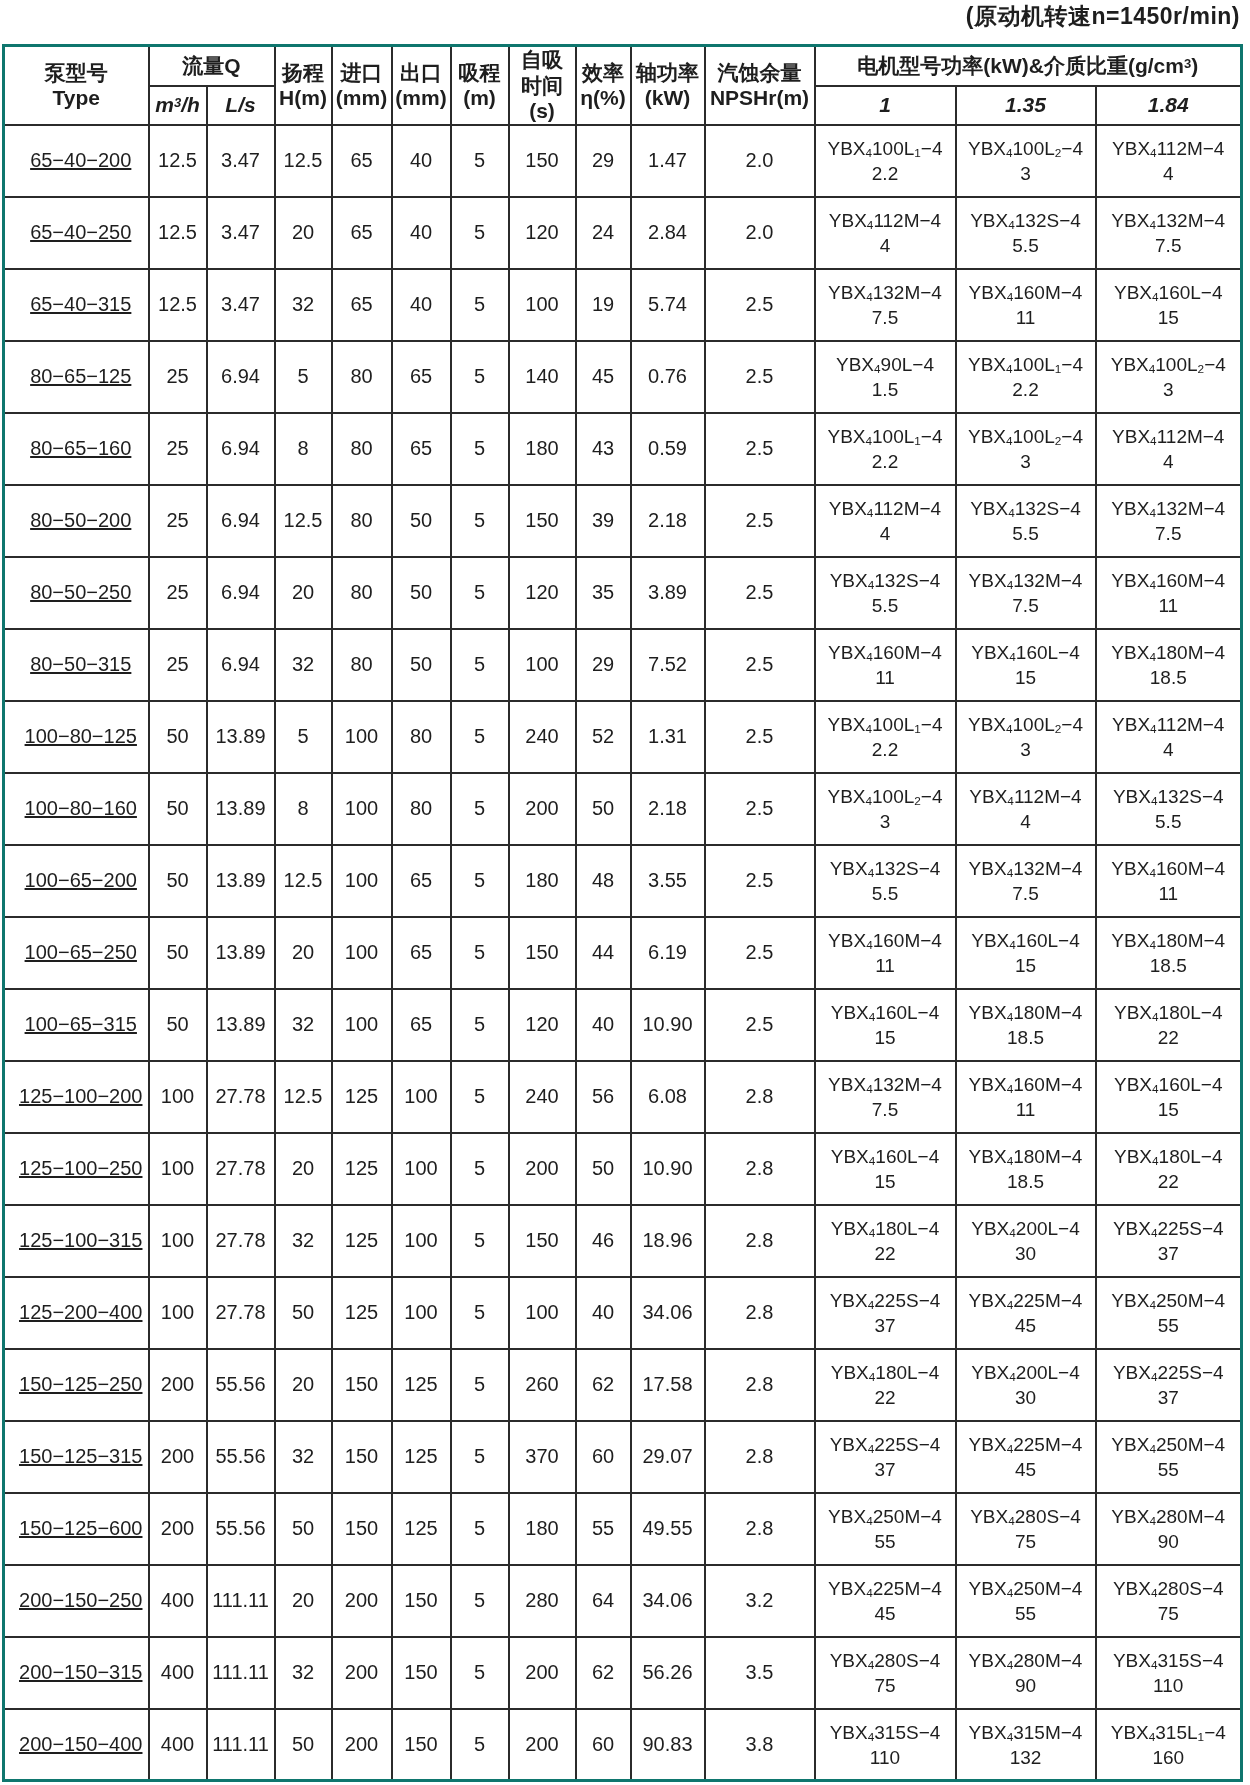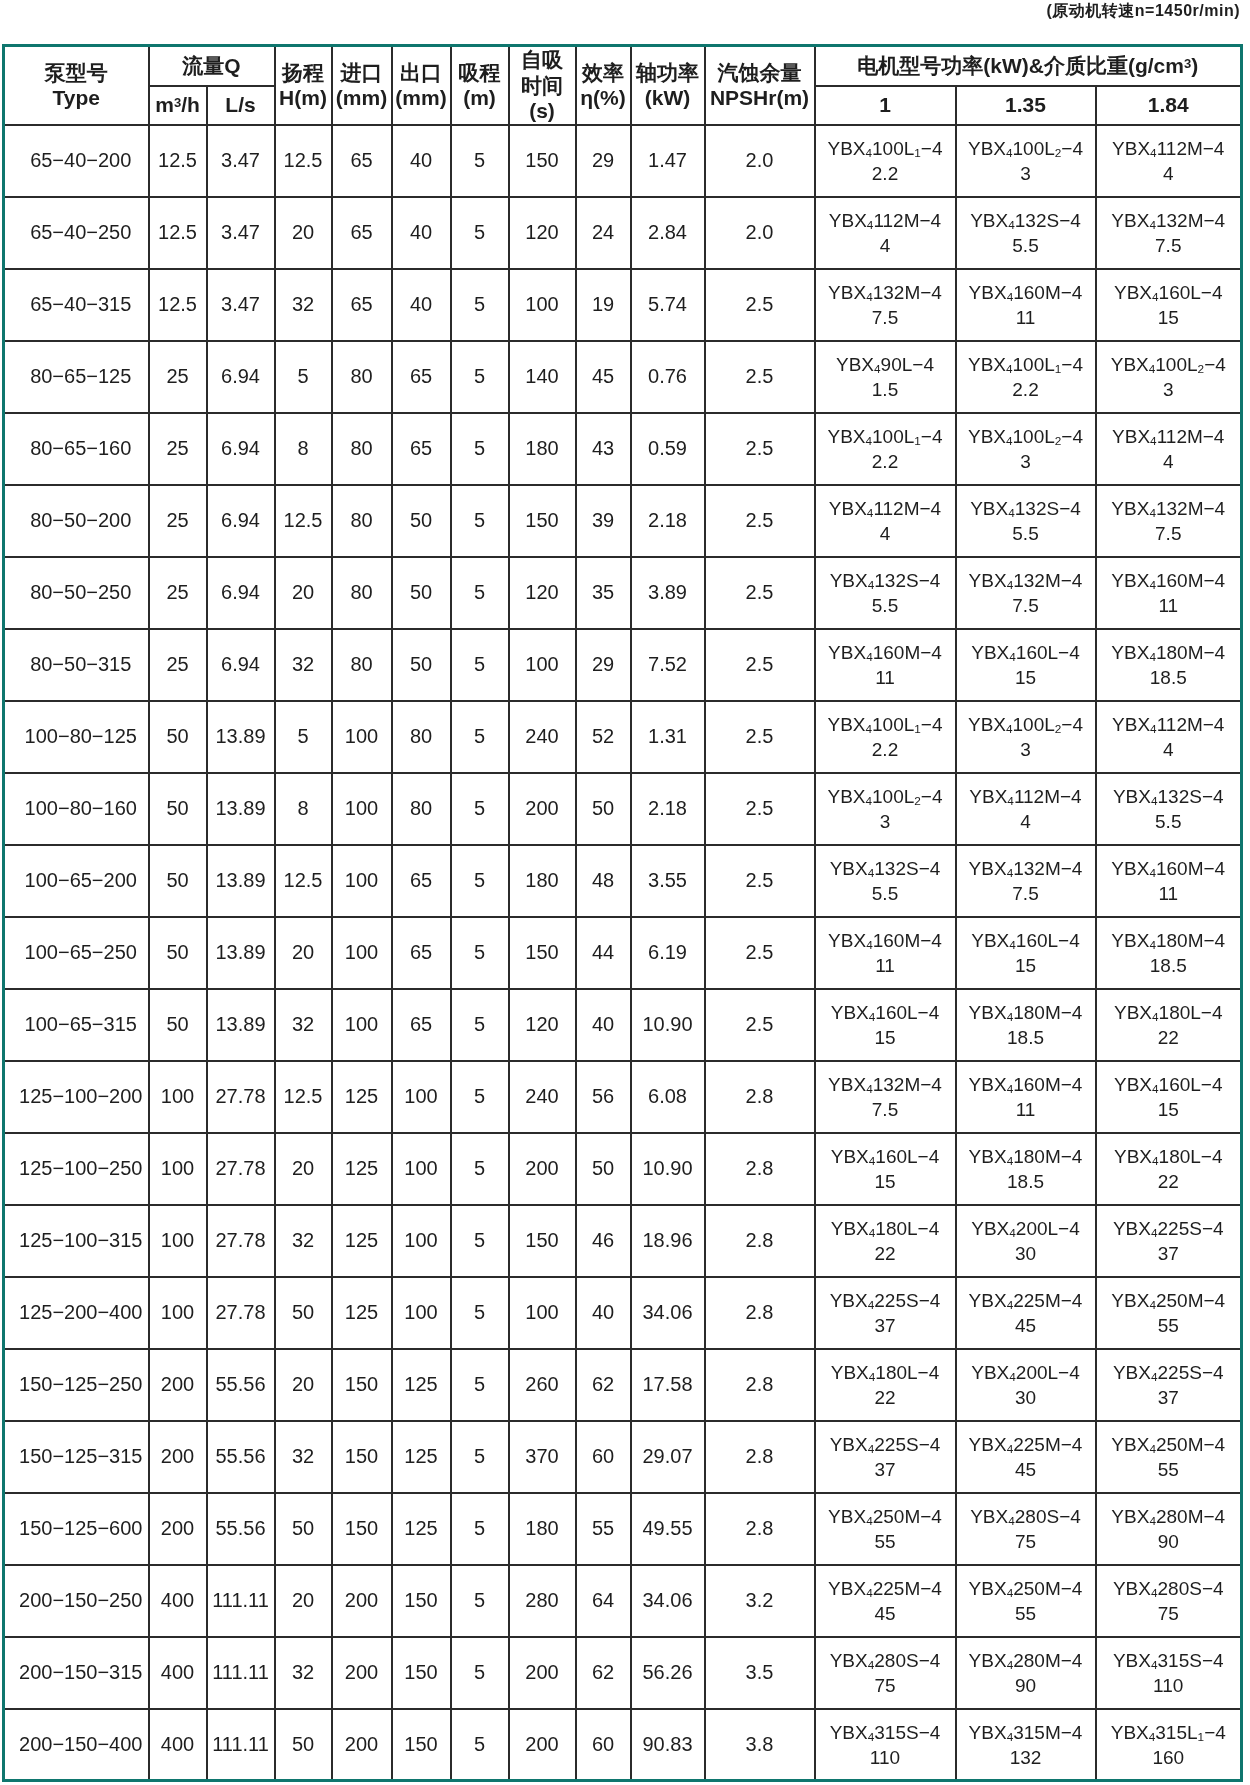--- a/index.html
+++ b/index.html
@@ -8,21 +8,21 @@
     width:1250px;
     height:1785px;
     background:#fff;
     font-family:"Liberation Sans","DejaVu Sans",sans-serif;
     color:#1e1e1e;
   }
   .speed-note{
     position:absolute;
     top:1px;
     right:10px;
-    font-size:16px;
+    font-size:23px;
     font-weight:600;
     letter-spacing:.5px;
     white-space:nowrap;
   }
   table.spec{
     position:absolute;
     left:2px;
     top:44px;
     width:1238px;
     border-collapse:collapse;
@@ -35,24 +35,24 @@
     vertical-align:middle;
     padding:0;
     overflow:hidden;
   }
   .spec thead th{
     font-weight:700;
     font-size:21px;
     line-height:1.22;
   }
   .spec thead tr.h1{height:39px;}
-  .spec thead tr.h2{height:38px;}
+  .spec thead tr.h2{height:38px;font-style:italic;}
   .spec tbody tr{height:72px;}
   .spec tbody td{font-size:20px;}
-  .type-cell{text-align:right;padding-left:9px !important;}
+  .type-cell{text-align:right;padding-left:9px !important;text-decoration:underline;}
   .motor-cell{font-size:19px !important;line-height:1.32;}
   sub{font-size:62%;vertical-align:-14%;}
   sup{font-size:62%;vertical-align:30%;}
 </style>
 </head>
 <body>
 
 <div class="page">
 
   <div class="speed-note">(原动机转速n=1450r/min)</div>

